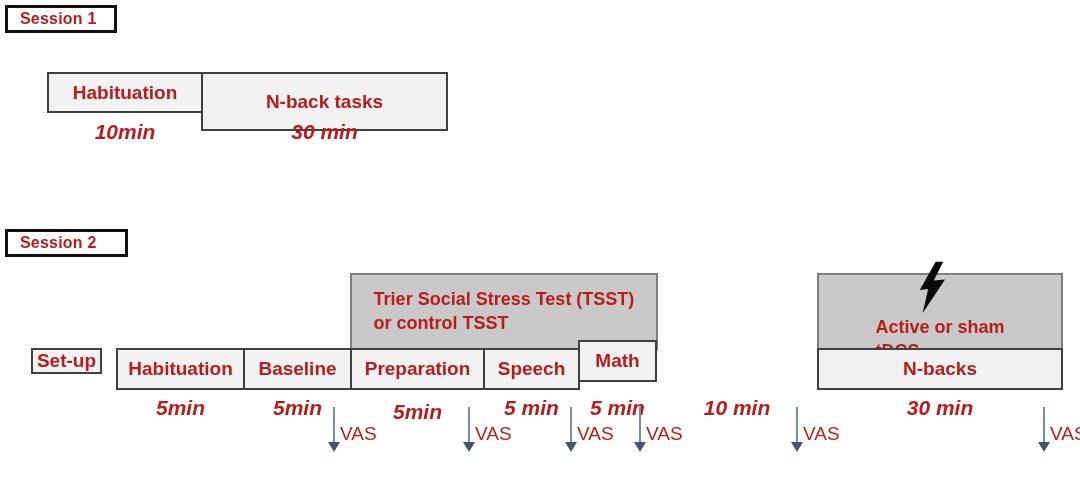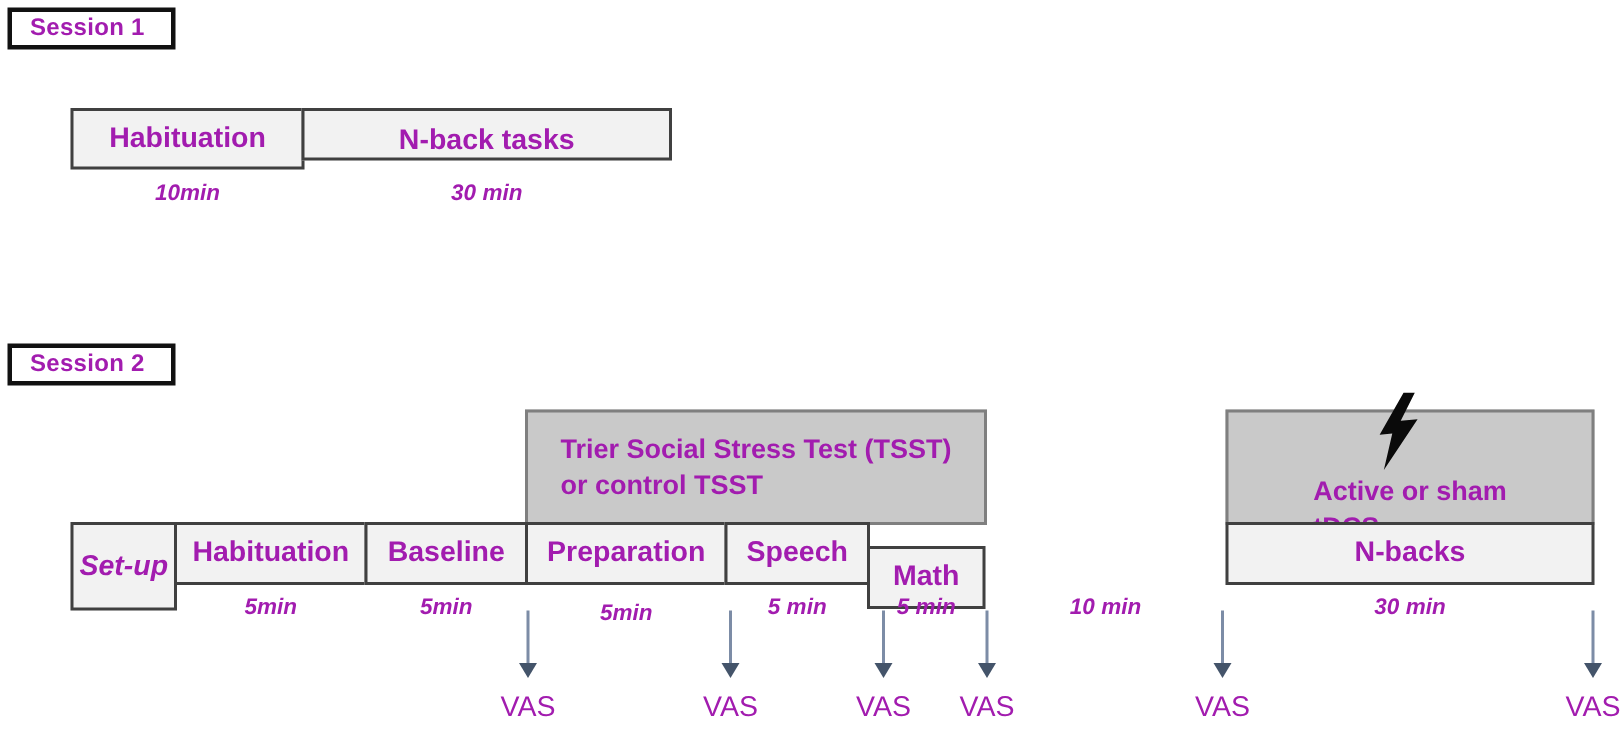--- a/index.html
+++ b/index.html
@@ -2,21 +2,21 @@
 <html style="--light-fill: #f2f2f2; --dark-fill: #c9c9c9; --box-border: #404040; --overlay-border: #7f7f7f; --arrow-shaft: #7c8ca6; --arrow-head: #44546a; --text: #000000;"><head>
 <meta charset="utf-8">
 <style>
   html, body { margin: 0; padding: 0; background: #ffffff; }
   #stage {
     position: relative;
     width: 1080px;
     height: 493px;
     background: #ffffff;
     font-family: "Liberation Sans", sans-serif;
-    color: #a21caf;
+    color: #b91c1c;
     overflow: hidden;
   }
   .session-label {
     position: absolute;
     box-sizing: border-box;
     background: #ffffff;
     border: 3px solid #111111;
     font-weight: bold;
     font-size: 16px;
     display: flex;
@@ -45,28 +45,27 @@
     justify-content: center;
     font-weight: bold;
     font-size: 18px;
     line-height: 1.3;
   }
   .overlay .ov-text { white-space: pre-line; }
   .duration {
     position: absolute;
     font-style: italic;
     font-weight: 600;
-    font-size: 15px;
+    font-size: 21px;
     text-align: center;
   }
   .vas-marker {
     position: absolute;
     width: 48px;
     display: flex;
-    flex-direction: column;
     align-items: center;
   }
   .vas-arrow { display: flex; flex-direction: column; align-items: center; }
   .vas-shaft {
     width: 2px;
     height: 36px;
     background: var(--arrow-shaft, #7c8ca6);
   }
   .vas-head {
     width: 0; height: 0;
@@ -87,60 +86,60 @@
 
 <div id="stage">
 
   <div class="session-label" style="left:5px; top:5px; width:112px; height:28px;">
     <span>Session 1</span>
   </div>
 
   <div class="block" style="left:47px; top:72px; width:156px; height:41px;">
     <span>Habituation</span>
   </div>
-  <div class="block" style="left:201px; top:72px; width:247px; height:35px;align-items:flex-end;">
+  <div class="block" style="left:201px; top:72px; width:247px; height:59px;">
     <span>N-back tasks</span>
   </div>
 
   <div class="duration" style="left:47px; top:120px; width:156px;">10min</div>
   <div class="duration" style="left:201px; top:120px; width:247px;">30 min</div>
 
-  <div class="session-label" style="left:5px; top:229px; width:112px; height:28px;">
+  <div class="session-label" style="left:5px; top:229px; width:123px; height:28px;">
     <span>Session 2</span>
   </div>
 
   <div class="overlay" style="left:350px; top:273px; width:308px; height:77px;">
     <span class="ov-text">Trier Social Stress Test (TSST)
 or control TSST</span>
   </div>
 
   <div class="overlay" style="left:817px; top:273px; width:246px; height:77px;flex-direction:column;">
     <svg class="bolt" width="30" height="56" viewBox="0 0 32 56">
       <path d="M21 0 L4 30 L13 29 L7 55 L31 19 L19 20 L29 0 Z" fill="#0a0a0a"></path>
     </svg>
     <span class="ov-text">Active or sham
 tDCS</span>
   </div>
 
-  <div class="block" style="left:47px;  top:348px; width:71px;  height:59px;font-style:italic;">
+  <div class="block" style="left:31px;  top:348px; width:71px;  height:26px;">
     <span>Set-up</span>
   </div>
   <div class="block" style="left:116px; top:348px; width:129px; height:42px;">
     <span>Habituation</span>
   </div>
   <div class="block" style="left:243px; top:348px; width:109px; height:42px;">
     <span>Baseline</span>
   </div>
   <div class="block" style="left:350px; top:348px; width:135px; height:42px;">
     <span>Preparation</span>
   </div>
   <div class="block" style="left:483px; top:348px; width:97px;  height:42px;">
     <span>Speech</span>
   </div>
-  <div class="block" style="left:578px; top:364px; width:79px;  height:42px;">
+  <div class="block" style="left:578px; top:340px; width:79px;  height:42px;">
     <span>Math</span>
   </div>
   <div class="block" style="left:817px; top:348px; width:246px; height:42px;">
     <span>N-backs</span>
   </div>
 
   <div class="duration" style="left:116px; top:396px; width:129px;">5min</div>
   <div class="duration" style="left:243px; top:396px; width:109px;">5min</div>
   <div class="duration" style="left:350px; top:400px; width:135px;">5min</div>
   <div class="duration" style="left:483px; top:396px; width:97px;">5 min</div>

